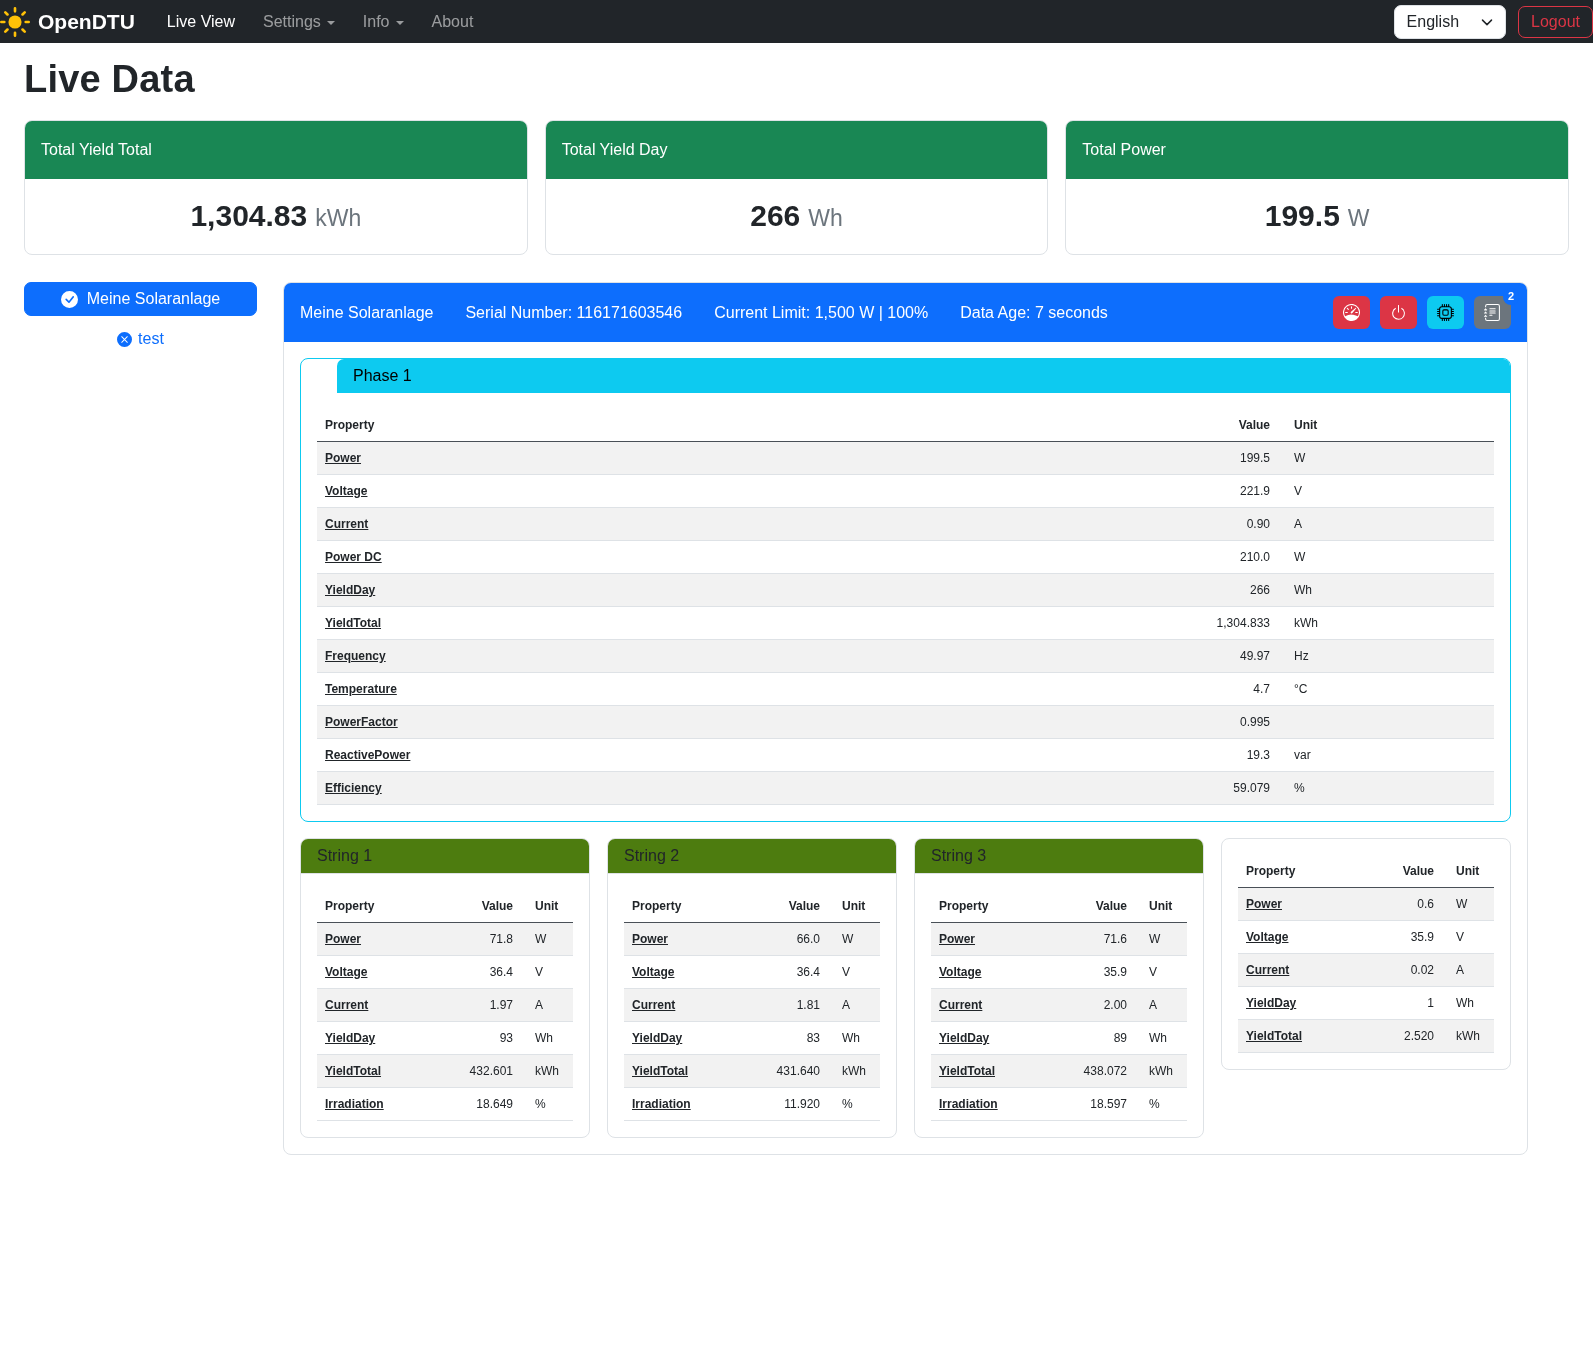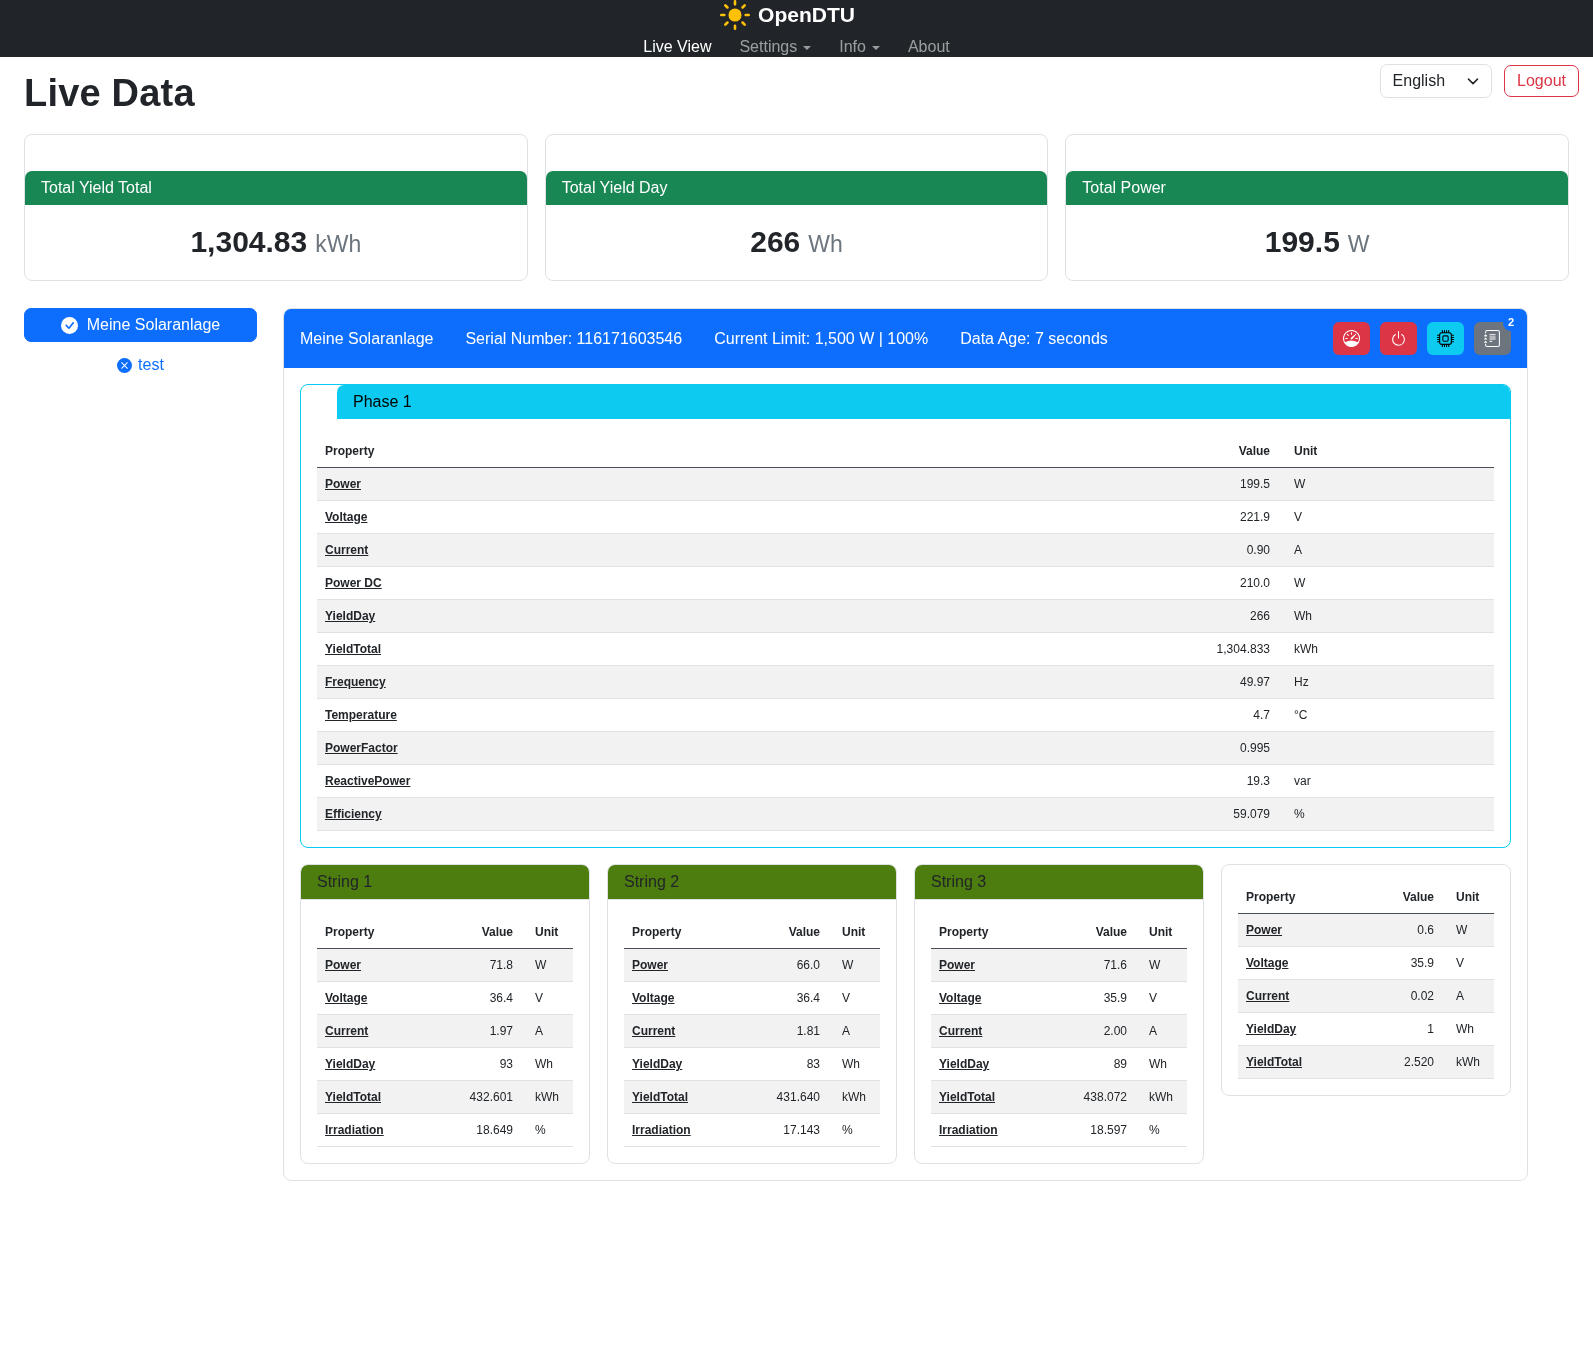--- a/index.html
+++ b/index.html
@@ -4,24 +4,23 @@
 <style>
   * { box-sizing: border-box; margin: 0; padding: 0; }
   html, body { background: #fff; }
   body {
     width: 1593px; min-height: 1359px;
     font-family: "Liberation Sans", sans-serif;
     font-size: 16px; color: #212529;
   }
   
   .navbar {
-    background: #212529; height: 57px;
+    background: #212529; height: 43px;
     display: flex; align-items: center;
-    padding: 0 14px;
-    flex-direction: column;
+    padding: 0 0;
   }
   .brand { display: flex; align-items: center; gap: 8px; color: #fff; font-size: 21px; font-weight: 700; margin-right: 18px; cursor: pointer; }
   .nav-links { display: flex; align-items: center; }
   .nav-link { color: rgba(255,255,255,.55); padding: 8px 14px; font-size: 16px; cursor: pointer; text-decoration: none; }
   .nav-link.active { color: #fff; }
   .caret-down {
     display: inline-block; margin-left: 6px; vertical-align: 2px;
     border-top: 4px solid currentColor;
     border-right: 4px solid transparent; border-left: 4px solid transparent;
   }
@@ -34,21 +33,21 @@
   .logout-btn {
     background: transparent; border: 1px solid #dc3545; color: #dc3545;
     border-radius: 7px; padding: 6px 12px; font-size: 16px; cursor: pointer;
     font-family: inherit;
   }
   
   .container { padding: 0 24px; }
   h1.page-title { font-size: 38px; font-weight: 700; margin: 15px 0 19px; letter-spacing: .2px; }
   .summary-row { display: grid; grid-template-columns: repeat(3, 1fr); gap: 17px; margin-bottom: 27px; }
   .card { background: #fff; border: 1px solid #dee2e6; border-radius: 8px; }
-  .card-header-green { background: #198754; color: #fff; padding: 8px 16px; border-radius: 7px 7px 0 0; margin-top: 36px; }
+  .card-header-green { background: #198754; color: #fff; padding: 20px 16px; border-radius: 7px 7px 0 0; }
   .summary-body { text-align: center; padding: 20px 16px 21px; }
   .summary-value { font-size: 30px; font-weight: 700; color: #212529; }
   .summary-unit { font-size: 23px; font-weight: 500; color: #6c757d; margin-left: 8px; }
   
   .main-row { display: flex; align-items: flex-start; gap: 26px; }
   .sidebar { width: 233px; flex-shrink: 0; }
   .inv-select-btn {
     width: 100%; display: flex; align-items: center; justify-content: center; gap: 9px;
     background: #0d6efd; border: 1px solid #0d6efd; color: #fff;
     font-size: 16px; font-family: inherit; padding: 7px 10px; border-radius: 7px; cursor: pointer;
@@ -371,21 +370,21 @@
                       <td class="col-value">83</td>
                       <td class="col-unit">Wh</td>
                     </tr>
                   <tr>
                       <th>YieldTotal</th>
                       <td class="col-value">431.640</td>
                       <td class="col-unit">kWh</td>
                     </tr>
                   <tr>
                       <th>Irradiation</th>
-                      <td class="col-value">17.143</td>
+                      <td class="col-value">11.920</td>
                       <td class="col-unit">%</td>
                     </tr>
                 </tbody>
               </table>
             </div>
           </div>
 
           <div class="string-card">
             <div class="string-header">String 3</div>
             <div class="string-body">

